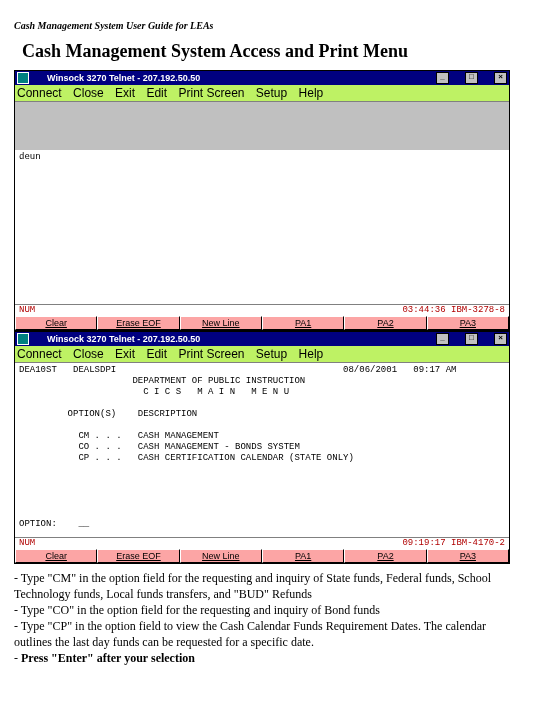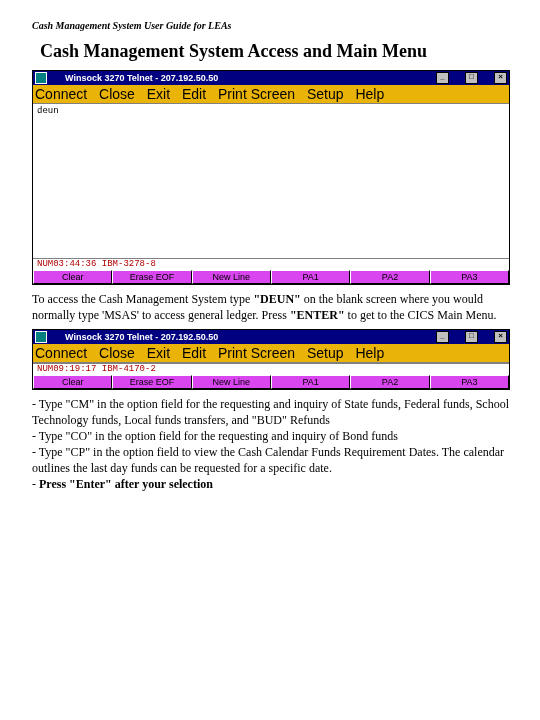--- a/index.html
+++ b/index.html
@@ -5,21 +5,21 @@
   body {
     margin: 0;
     padding: 0;
     width: 540px;
     font-family: "Times New Roman", serif;
     font-size: 12px;
     color: #000;
     background: #fff;
   }
   .page {
-    padding: 20px 30px 10px 32px;
+    padding: 20px 30px 10px 14px;
   }
   .running-header {
     font-style: italic;
     font-weight: bold;
     font-size: 10px;
     margin-bottom: 10px;
   }
   .section-heading {
     font-weight: bold;
     font-size: 18px;
@@ -54,23 +54,23 @@
     width: 11px; height: 10px;
     background:#c0c0c0;
     border: 1px solid #000;
     margin-left:1px;
     font-size:8px;
     line-height:8px;
     text-align:center;
     color:#000;
   }
   .menubar {
-    background:#eab308;
+    background:#bef264;
     padding: 1px 2px;
-    font-size:14px;
+    font-size:12px;
     border-bottom: 1px solid #808080;
   }
   .menubar span {
     margin-right: 8px;
   }
   .termbody {
     background:#fff;
     color:#000;
     font-family: "Courier New", monospace;
     font-size: 9px;
@@ -84,107 +84,120 @@
     margin: 6px 0;
     line-height: 16px;
   }
   .statusbar {
     background:#fff;
     color:#b00000;
     font-family:"Courier New",monospace;
     font-size:9px;
     padding: 0 4px;
     border-top:1px solid #808080;
-    text-align:left;
+    text-align:right;
   }
   .statusbar .left { float:left; color:#b00000; }
   .fnrow {
     display:flex;
     background:#c0c0c0;
     border-top:1px solid #fff;
   }
   .fnbtn {
     flex:1;
     border:1px solid #000;
     border-top-color:#fff; border-left-color:#fff;
-    background:#d946ef;
+    background:#fca5a5;
     text-align:center;
     font-size:9px;
     padding:1px 0;
+    text-decoration:underline;
   }
   .page-num {
     text-align:right;
     font-size:13px;
     margin-top:4px;
   }
 </style>
 </head>
 <body>
 
 <div class="page">
 
   <div class="running-header">Cash Management System User Guide for LEAs</div>
 
-  <div class="section-heading">Cash Management System Access and Main Menu</div>
+  <div class="section-heading">Cash Management System Access and Print Menu</div>
 
   <div class="termwin">
     <div class="titlebar">
       <span class="sysicon"></span>
       <span>Winsock 3270 Telnet - 207.192.50.50</span>
       <span class="spacer"></span>
       <span class="winbtn">_</span>
       <span class="winbtn">□</span>
       <span class="winbtn">×</span>
     </div>
     <div class="menubar">
       <span>Connect</span>
       <span>Close</span>
       <span>Exit</span>
       <span>Edit</span>
       <span>Print Screen</span>
       <span>Setup</span>
       <span>Help</span>
     </div>
-    <div class="termbody" style="height:150px;">deun</div>
+    <div class="termbody" style="height:150px;margin-top:48px;">deun</div>
     <div class="statusbar">
       <span class="left">NUM</span>
       <span>03:44:36 IBM-3278-8</span>
     </div>
     <div class="fnrow">
       <div class="fnbtn">Clear</div>
       <div class="fnbtn">Erase EOF</div>
       <div class="fnbtn">New Line</div>
       <div class="fnbtn">PA1</div>
       <div class="fnbtn">PA2</div>
       <div class="fnbtn">PA3</div>
     </div>
   </div>
 
-  <p class="bodypara">
-    <span>To access the Cash Management System type </span><b>"DEUN"</b><span> on the blank screen where you would normally type 'MSAS' to access general ledger.  Press </span><b>"ENTER"</b><span> to get to the CICS Main Menu.</span>
-  </p>
 
   <div class="termwin">
     <div class="titlebar">
       <span class="sysicon"></span>
       <span>Winsock 3270 Telnet - 207.192.50.50</span>
       <span class="spacer"></span>
       <span class="winbtn">_</span>
       <span class="winbtn">□</span>
       <span class="winbtn">×</span>
     </div>
     <div class="menubar">
       <span>Connect</span>
       <span>Close</span>
       <span>Exit</span>
       <span>Edit</span>
       <span>Print Screen</span>
       <span>Setup</span>
       <span>Help</span>
     </div>
+    <div class="termbody" id="term2body" style="height:170px;">DEA10ST   DEALSDPI                                          08/06/2001   09:17 AM
+                     DEPARTMENT OF PUBLIC INSTRUCTION
+                       C I C S   M A I N   M E N U
+
+         OPTION(S)    DESCRIPTION
+
+           CM . . .   CASH MANAGEMENT
+           CO . . .   CASH MANAGEMENT - BONDS SYSTEM
+           CP . . .   CASH CERTIFICATION CALENDAR (STATE ONLY)
+
+
+
+
+
+OPTION:    __</div>
     <div class="statusbar">
       <span class="left">NUM</span>
       <span>09:19:17 IBM-4170-2</span>
     </div>
     <div class="fnrow">
       <div class="fnbtn">Clear</div>
       <div class="fnbtn">Erase EOF</div>
       <div class="fnbtn">New Line</div>
       <div class="fnbtn">PA1</div>
       <div class="fnbtn">PA2</div>

